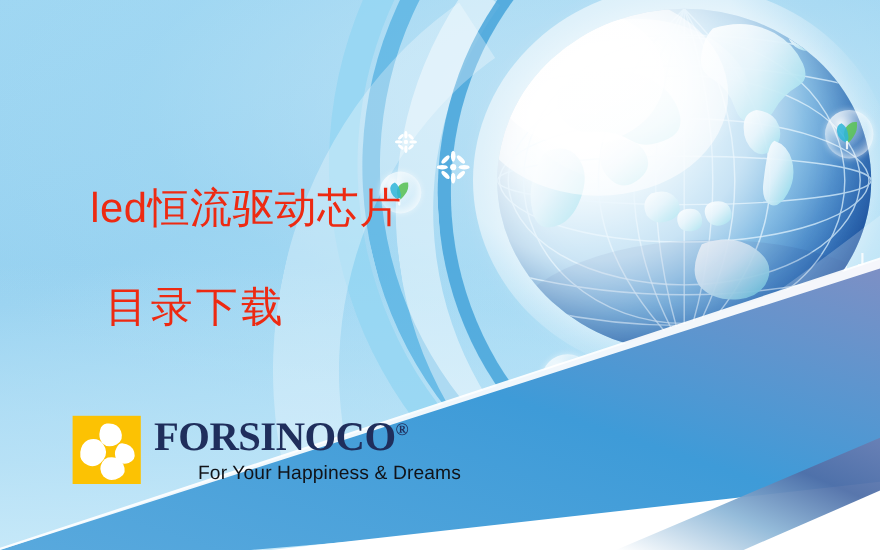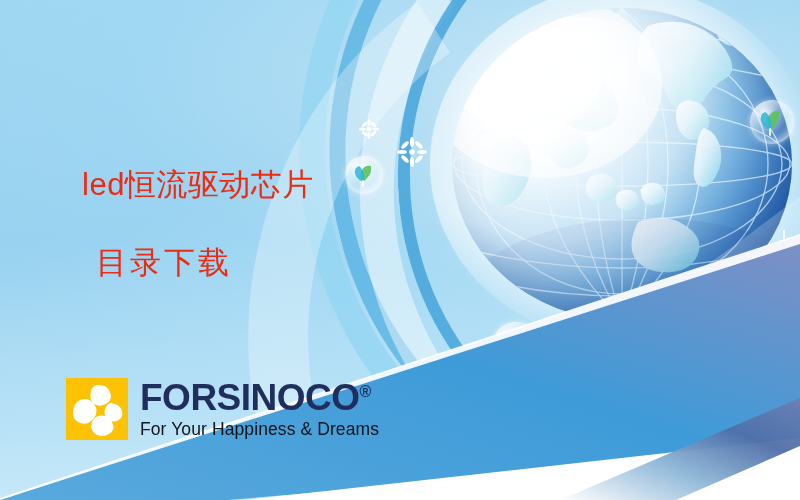--- a/index.html
+++ b/index.html
@@ -142,21 +142,21 @@
   .ribbons { position: absolute; left: 0; top: 0; width: 800px; height: 500px; }
 
   
   .headline {
     position: absolute;
     left: 82px;
     top: 160px;
     width: 400px;
     color: #ed2a12;
     font-family: "Liberation Sans", "DejaVu Sans", sans-serif;
-    font-size: 31px;
+    font-size: 38px;
     line-height: 1.62;
     letter-spacing: 0.5px;
     white-space: nowrap;
   }
   .headline-line-2 {
     padding-left: 14px;
     letter-spacing: 3px;
     margin-top: 28px;
   }
 
@@ -176,21 +176,21 @@
     position: relative;
   }
   .logo-mark svg { position: absolute; inset: 0; }
   .logo-text {
     margin-left: 12px;
     padding-top: 1px;
   }
   .logo-wordmark {
     display: block;
     color: #1f2e5c;
-    font-family: Liberation Sans, sans-serif;
+    font-family: Liberation Serif, serif;
     font-weight: bold;
     font-size: 37px;
     line-height: 1;
     letter-spacing: -0.5px;
     white-space: nowrap;
   }
   .logo-reg {
     font-size: 16px;
     vertical-align: super;
     line-height: 0;
@@ -198,20 +198,21 @@
   }
   .logo-tagline {
     display: block;
     color: #111318;
     font-family: "Liberation Sans", sans-serif;
     font-size: 17.5px;
     line-height: 1.25;
     margin-top: 3px;
     letter-spacing: 0.1px;
     white-space: nowrap;
+    margin-left: 40px;
   }
 </style>
 </head>
 <body>
 
 <div class="banner">
 
   <div class="bg-wash-a"></div>
   <div class="bg-wash-b"></div>
 

